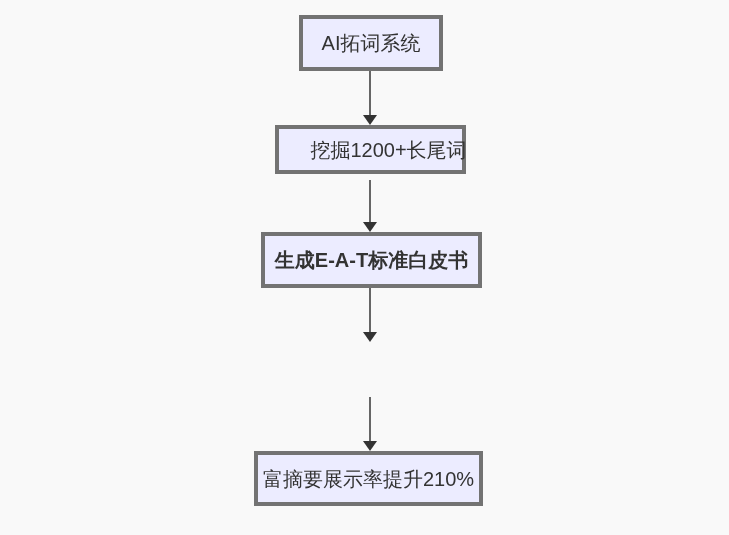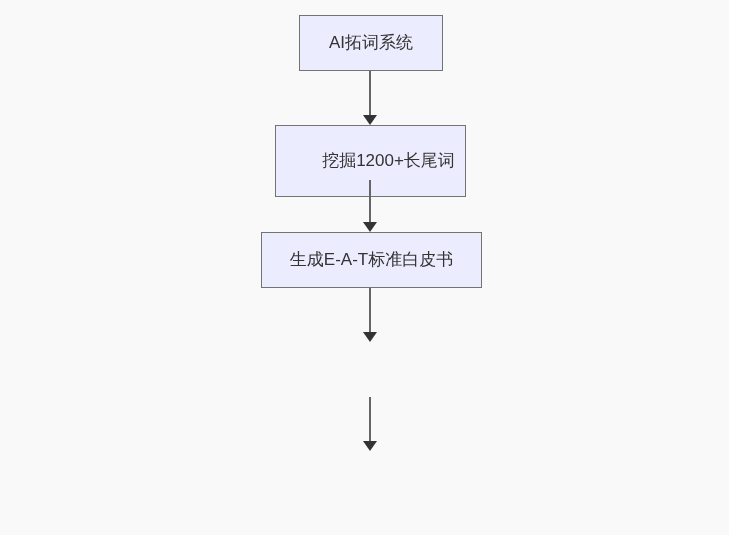--- a/index.html
+++ b/index.html
@@ -11,33 +11,33 @@
     position: relative;
     width: 729px;
     height: 535px;
     background: #f9f9f9;
     overflow: hidden;
   }
   .node {
     position: absolute;
     box-sizing: border-box;
     background: #ECECFF;
-    border: 1px solid #737373;
+    border: 4px solid #737373;
     color: #333333;
-    font-size: 17px;
+    font-size: 20px;
     line-height: 1.2;
     display: flex;
     align-items: center;
     justify-content: center;
     text-align: center;
     white-space: nowrap;
   }
   .node-1 { left: 299px; top: 15px;  width: 144px; height: 56px; }
-  .node-2 { left: 275px; top: 125px; width: 191px; height: 72px; padding-left: 36px; }
-  .node-3 { left: 261px; top: 232px; width: 221px; height: 56px; }
+  .node-2 { left: 275px; top: 125px; width: 191px; height: 49px; padding-left: 36px; }
+  .node-3 { left: 261px; top: 232px; width: 221px; height: 56px; font-weight: bold; }
   .node-4 { left: 263px; top: 342px; width: 215px; height: 55px; }
   .node-5 { left: 254px; top: 451px; width: 229px; height: 55px; }
 
   .arrow {
     position: absolute;
     left: 363px;
     width: 14px;
     display: flex;
     flex-direction: column;
     align-items: center;
@@ -90,14 +90,17 @@
     <div class="shaft"></div>
     <div class="head"></div>
   </div>
 
 
   <div class="arrow arrow-4">
     <div class="shaft"></div>
     <div class="head"></div>
   </div>
 
+  <div class="node node-5">
+    <span>富摘要展示率提升210%</span>
+  </div>
 
 </div>
 
 </body></html>

